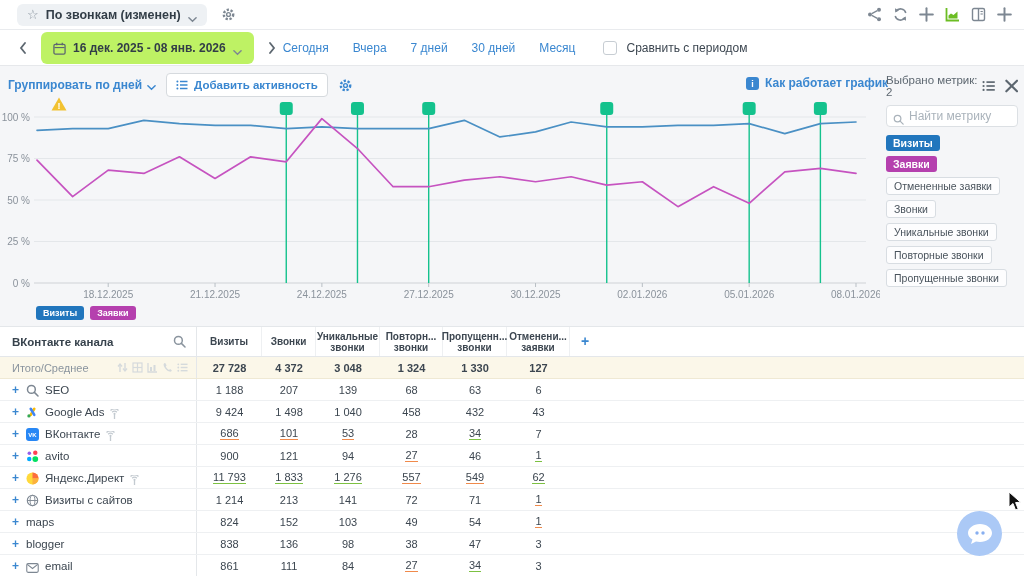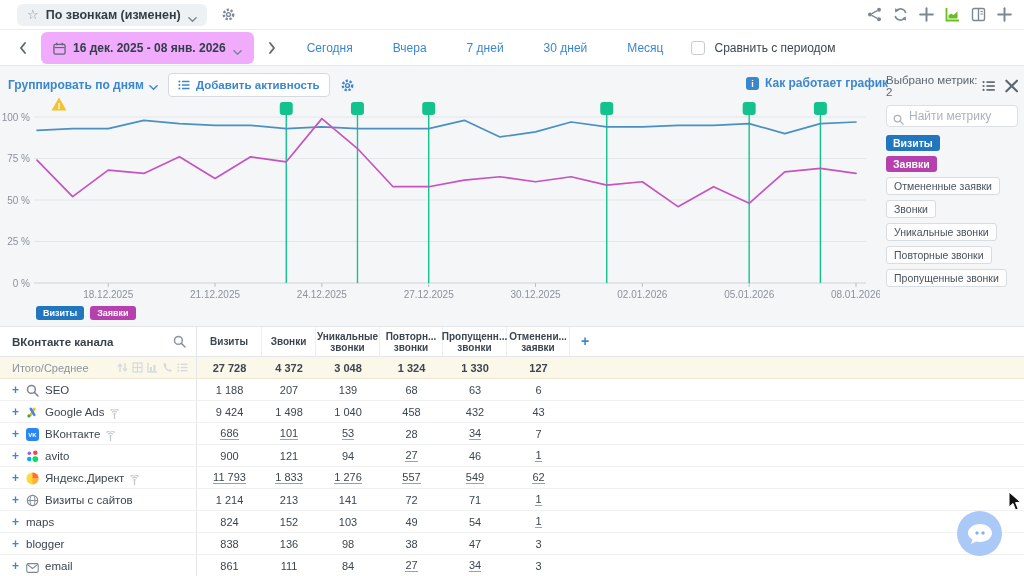--- a/index.html
+++ b/index.html
@@ -17,24 +17,24 @@
   #report-title { font-size:12.5px; font-weight:bold; color:#323d47; }
   #topbar-gear { margin-left:14px; width:15px; height:15px; }
   #topbar-icons { margin-left:auto; margin-right:12px; display:flex; align-items:center; gap:11px; }
   #topbar-icons .tico { width:15px; height:15px; cursor:pointer; }
 
   
   #datebar { left:0; top:30px; width:1024px; height:36px; background:#fff;
     border-bottom:1px solid #e6e8eb; display:flex; align-items:center; }
   .nav-arrow { width:22px; height:22px; display:flex; align-items:center; justify-content:center;
     color:#5d6770; cursor:pointer; }
-  #date-pill { height:24px; background:#f0abfc; border-radius:6px; display:flex;
+  #date-pill { height:24px; background:#bef264; border-radius:6px; display:flex;
     align-items:center; gap:7px; padding:16px 12px; margin:16px 7px; cursor:pointer; }
   #date-range { font-size:12px; font-weight:bold; color:#323d47; }
-  #quick-links { display:flex; gap:40px; margin-left:24px; }
+  #quick-links { display:flex; gap:24px; }
   .qlink { color:#3a87d0; font-size:12px; cursor:pointer; }
   #compare { display:flex; align-items:center; gap:9px; margin-left:28px; }
   #compare-box { width:14px; height:14px; border:1px solid #c7cdd3; border-radius:3px;
     background:#fff; cursor:pointer; }
   #compare-label { font-size:12px; color:#3c4650; }
 
   
   #gray-area { left:0; top:66px; width:1024px; height:260px; background:#f5f6f8; }
 
   #controls { left:8px; top:73px; height:24px; display:flex; align-items:center; gap:10px; }
@@ -188,21 +188,21 @@
     <div id="compare">
       <span id="compare-box"></span>
       <span id="compare-label">Сравнить с периодом</span>
     </div>
   </div>
 
   <div id="gray-area" class="abs"></div>
 
   <div id="controls" class="abs">
     <span id="group-by">
-      <span>Группировать по дням</span>
+      <span>Группировать по дней</span>
       <span style="width:9px;height:9px;display:inline-block"><svg viewBox="0 0 10 7" width="100%" height="100%">
             <polyline points="1,1.5 5,5.5 9,1.5" fill="none" stroke="#3a87d0" stroke-width="1.6" stroke-linecap="round"></polyline>
           </svg></span>
     </span>
     <span id="add-activity">
       <span style="width:12px;height:12px;display:inline-block"><svg viewBox="0 0 12 12" width="100%" height="100%">
             <circle cx="1.4" cy="2.5" r="1" fill="#3a87d0"></circle>
             <circle cx="1.4" cy="6" r="1" fill="#3a87d0"></circle>
             <circle cx="1.4" cy="9.5" r="1" fill="#3a87d0"></circle>
             <line x1="4" y1="2.5" x2="11.5" y2="2.5" stroke="#3a87d0" stroke-width="1.5"></line>

